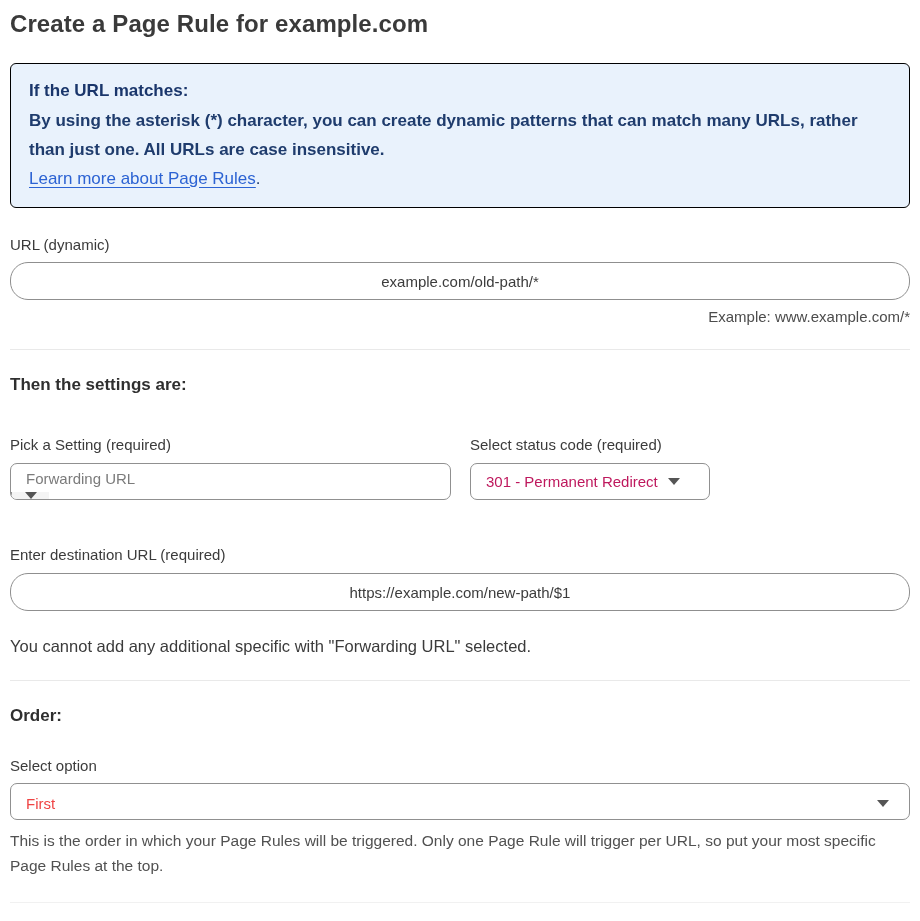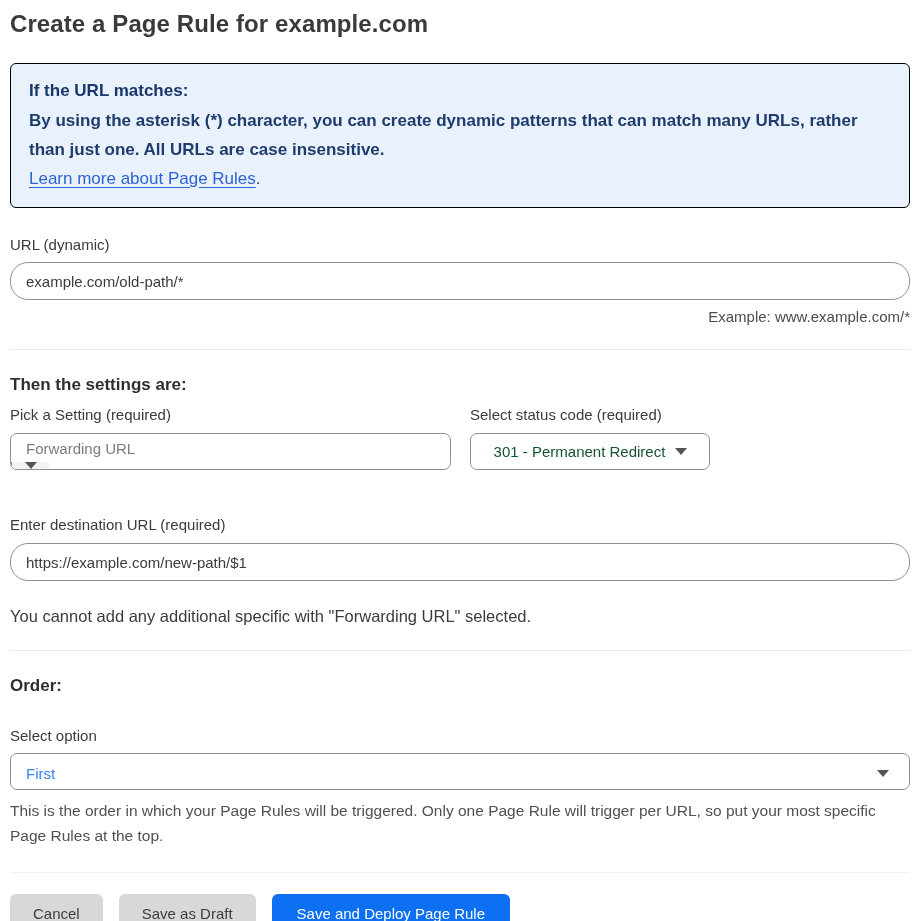--- a/index.html
+++ b/index.html
@@ -54,20 +54,21 @@
     width: 100%;
     height: 38px;
     border: 1px solid #8f8f8f;
     border-radius: 18px;
     padding: 0 15px;
     font-size: 15px;
     color: #3c3c3c;
     font-family: "Liberation Sans", sans-serif;
     background: #fff;
     outline: none;
+    text-align: center;
   }
 
   .helper-text {
     font-size: 15px;
     color: #4c4c4c;
     margin-top: 8px;
     text-align: right;
   }
 
   .divider {
@@ -80,21 +81,21 @@
   .section-heading {
     font-size: 17px;
     font-weight: 700;
     color: #2f2f2f;
     margin-top: 25px;
   }
 
   .settings-row {
     display: flex;
     gap: 19px;
-    margin-top: 11px;
+    margin-top: 41px;
   }
   .col-setting { width: 441px; }
   .col-status { width: 240px; }
 
   
   .select-split {
     margin-top: 10px;
     height: 37px;
     border: 1px solid #909090;
     border-radius: 7px;
@@ -123,40 +124,40 @@
   }
 
   
   .select-pill {
     margin-top: 10px;
     height: 37px;
     border: 1px solid #909090;
     border-radius: 7px;
     display: flex;
     align-items: center;
-    justify-content: center;
+    justify-content: flex-start;
     padding: 0 14px 0 15px;
     font-size: 15px;
-    color: #14532d;
+    color: #be185d;
     background: #fff;
     cursor: pointer;
   }
 
   
   .select-wide {
     margin-top: 9px;
     height: 37px;
     border: 1px solid #909090;
     border-radius: 7px;
     display: flex;
     align-items: center;
     justify-content: space-between;
     padding: 4px 20px 0 15px;
     font-size: 15px;
-    color: #3b82f6;
+    color: #ef4444;
     background: #fff;
     cursor: pointer;
   }
 
   .caret-down {
     width: 0; height: 0;
     border-left: 6px solid transparent;
     border-right: 6px solid transparent;
     border-top: 7px solid #555555;
     display: inline-block;

